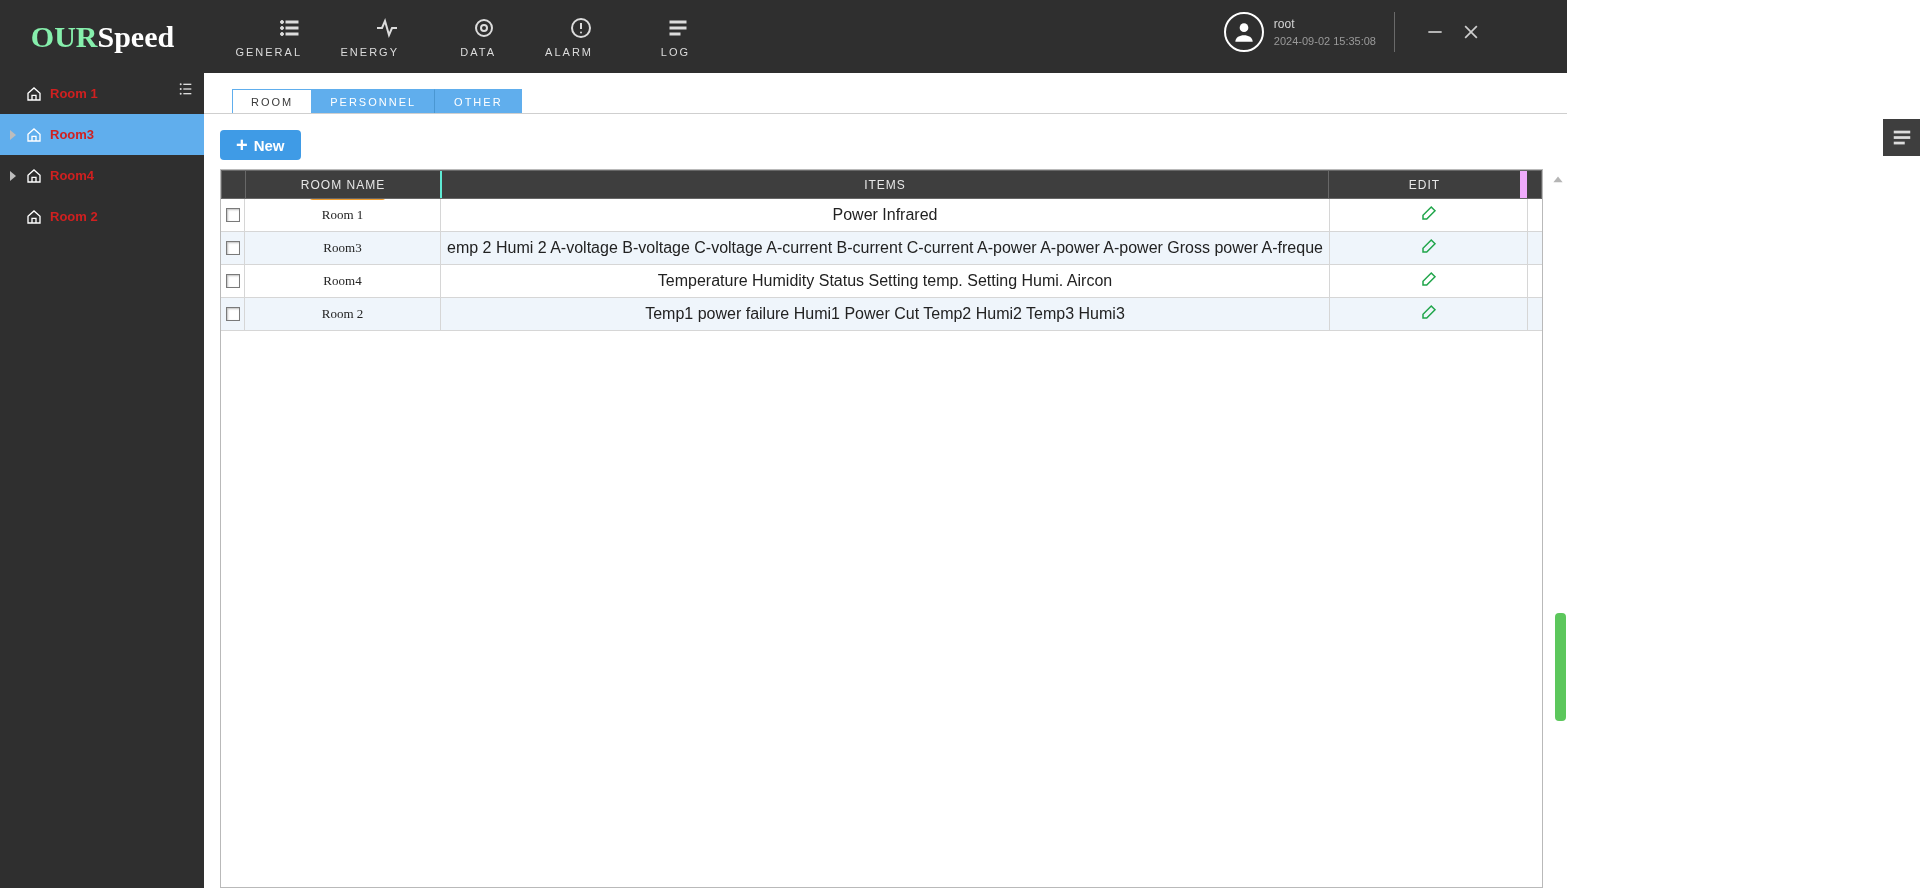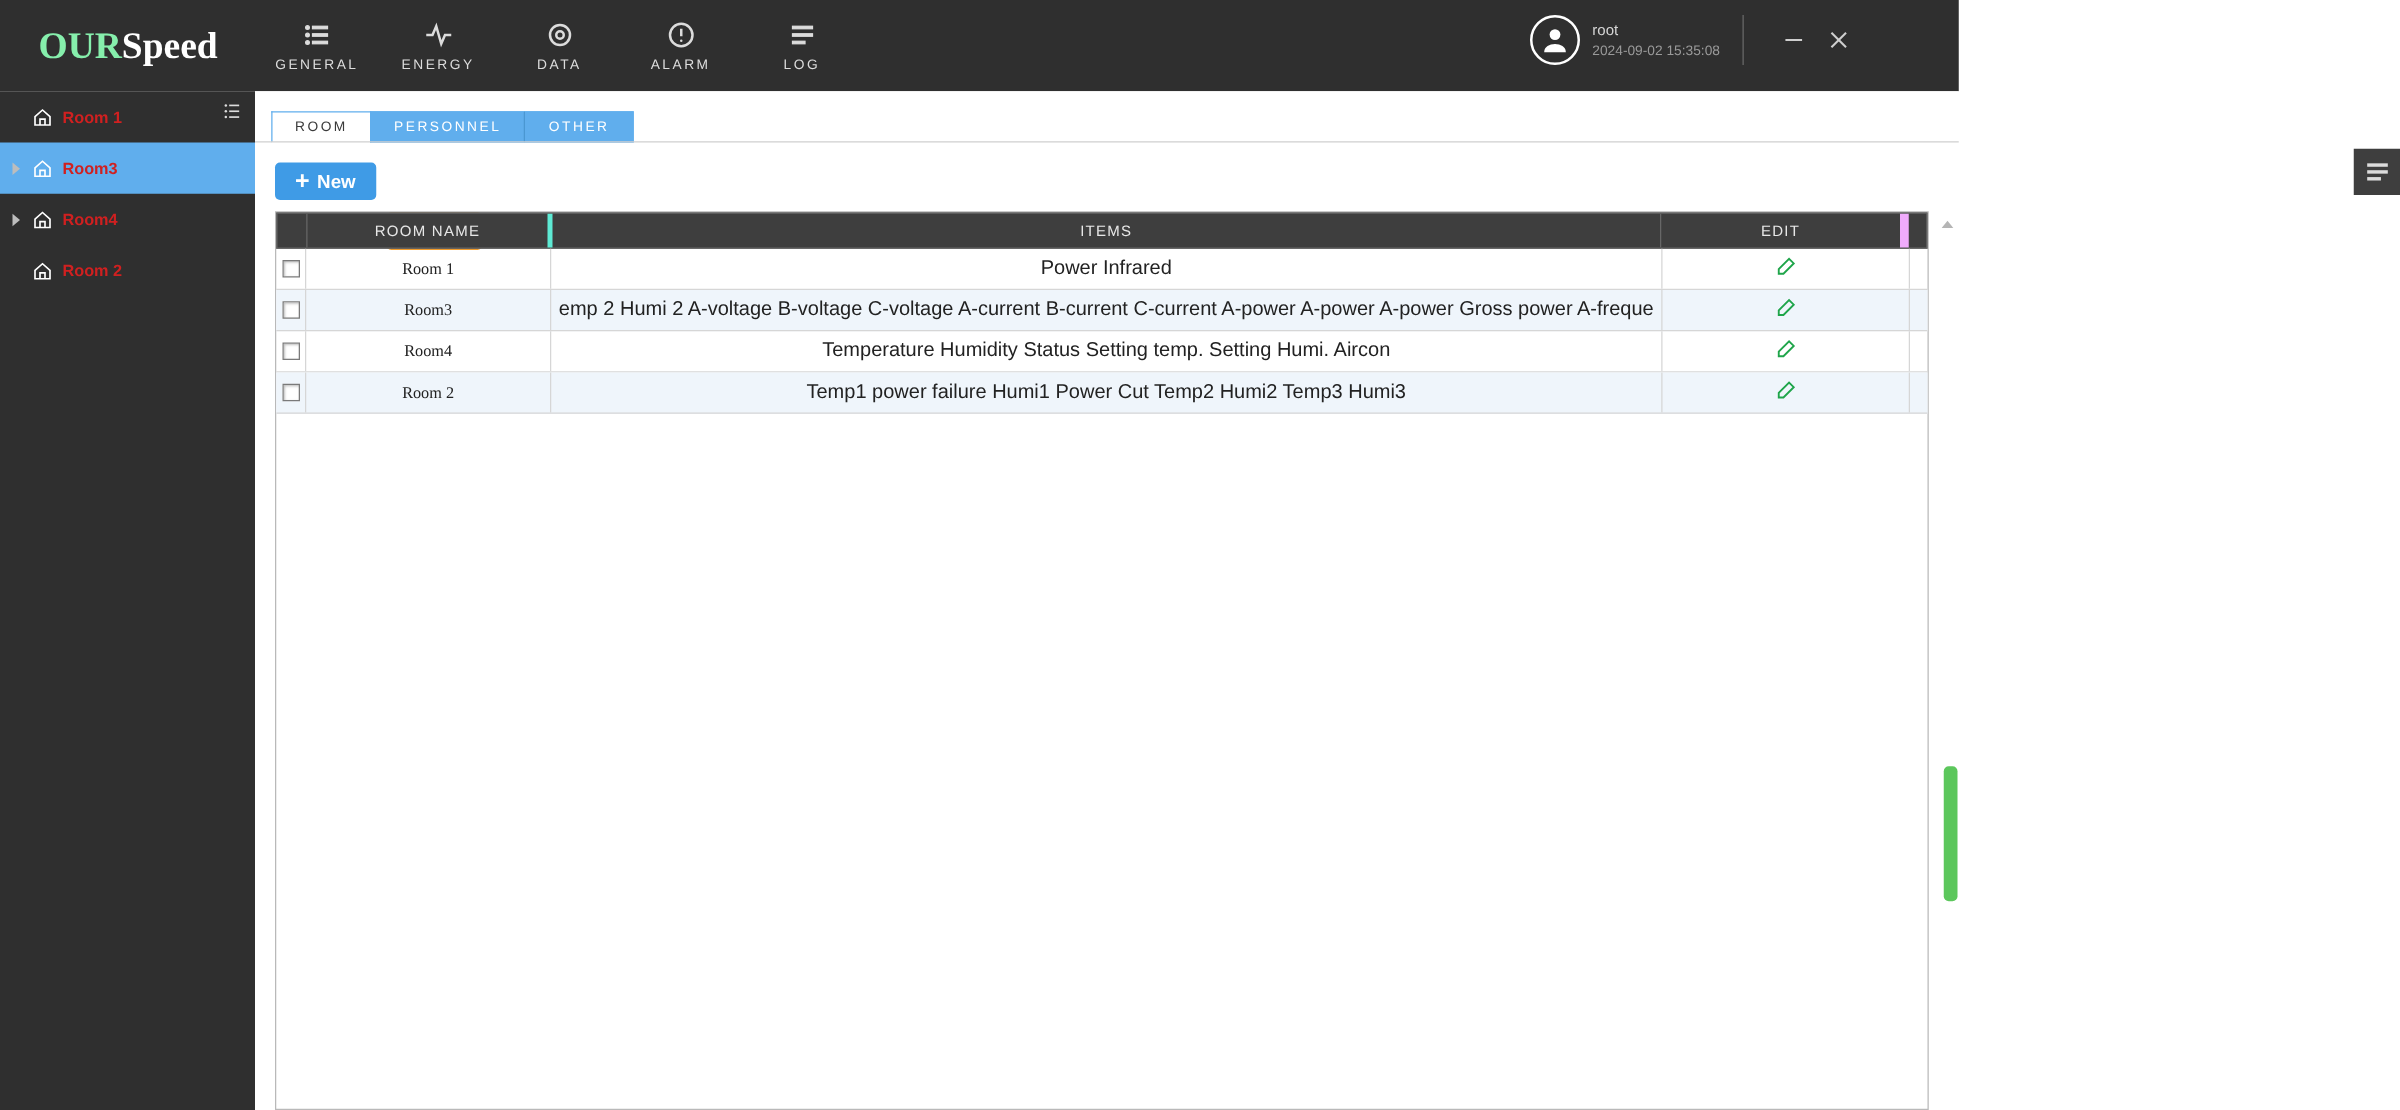--- a/index.html
+++ b/index.html
@@ -12,21 +12,21 @@
   }
   .logo {
     width: 205px; display: flex; align-items: center; justify-content: center;
     font-family: "Times New Roman", serif; font-size: 30px; font-weight: bold;
   }
   .logo .blue { color: #86efac; }
   .logo .white { color: #ffffff; }
   .nav { display: flex; }
   .nav-item {
     width: 97px; height: 73px; display: flex; flex-direction: column;
-    align-items: center; justify-content: center; cursor: pointer;
+    align-items: flex-end; justify-content: center; cursor: pointer;
     color: #dcdcdc; font-size: 11px; letter-spacing: 2px;
   }
   .nav-item.active { background: #3f3f3f; border-bottom: 3px solid #2f93e6; }
   .nav-item .icon { width: 24px; height: 24px; margin-bottom: 6px; fill: #dcdcdc; stroke: #dcdcdc; }
   
   .userbox {
     position: absolute; right: 82px; top: 0; height: 63px; display: flex; align-items: center;
     color: #b7b7b7; font-size: 12px;
   }
   .avatar {
@@ -68,21 +68,21 @@
   .side-label { color:#d02020; font-size:13px; font-weight:bold; }
   
   
   .content {
     position:absolute; left:204px; top:73px; width:1363px; height:815px; background:#ffffff;
   }
   .collapse-toggle {
     position:absolute; left:-28px; top:8px; width:28px; height:20px; cursor:pointer;
   }
   .tabs {
-    position:absolute; left:13px; top:16px; height:25px; display:flex;align-items:center;
+    position:absolute; left:28px; top:16px; height:25px; display:flex;align-items:center;
   }
   .tab {
     height:25px; display:flex; align-items:center; justify-content:center;
     font-size:11px; letter-spacing:2px; font-weight:500; padding:0 18px;
     border:1px solid #60aeed; cursor:pointer;
   }
   .tab.active { background:#fff; color:#3a3a3a; border-bottom:1px solid #fff;}
   .tab.inactive { background:#60aeed; color:#fff; }
   .tabline {
     position:absolute; left:0; top:40px; width:100%; height:1px; background:#cfcfcf;
@@ -100,21 +100,21 @@
   
   .table-wrap {
     position:absolute; left:16px; top:96px; right:24px; bottom:0;
     border:1px solid #b9b9b9;
   }
   .thead {
     height:29px; background:#3e3e3e; display:flex; color:#e7e7e7; font-size:12px;
     letter-spacing:1px; border:1px solid #676767;
   }
   .th-check { width:24px; border-right:1px solid #676767;}
-  .th-room  { width:196px; display:flex; align-items:center; justify-content:center; border-right:4px solid #5eead4;}
+  .th-room  { width:196px; display:flex; align-items:center; justify-content:center; border-right:2px solid #5eead4;}
   .th-items { flex:1; display:flex; align-items:center; justify-content:center; border-right:1px solid #676767;}
   .th-edit  { width:198px; display:flex; align-items:center; justify-content:center; border-right:7px solid #f0abfc;}
   .th-scroll{ width:14px;}
   
   .tbody { position:relative;}
   .trow { height:33px; display:flex; align-items:stretch; border-bottom:1px solid #d6d6d6;}
   .trow.alt { background:#eff5fb;}
   .td-check { width:24px; display:flex; align-items:center; justify-content:center; border-right:1px solid #d6d6d6;}
   .td-check .cb { width:14px; height:14px; border:1px solid #7a7a7a; background:#fff; box-shadow: inset 1px 1px 2px rgba(0,0,0,0.25);}
   .td-room { width:196px; display:flex; align-items:center; justify-content:center; border-right:1px solid #d6d6d6;

